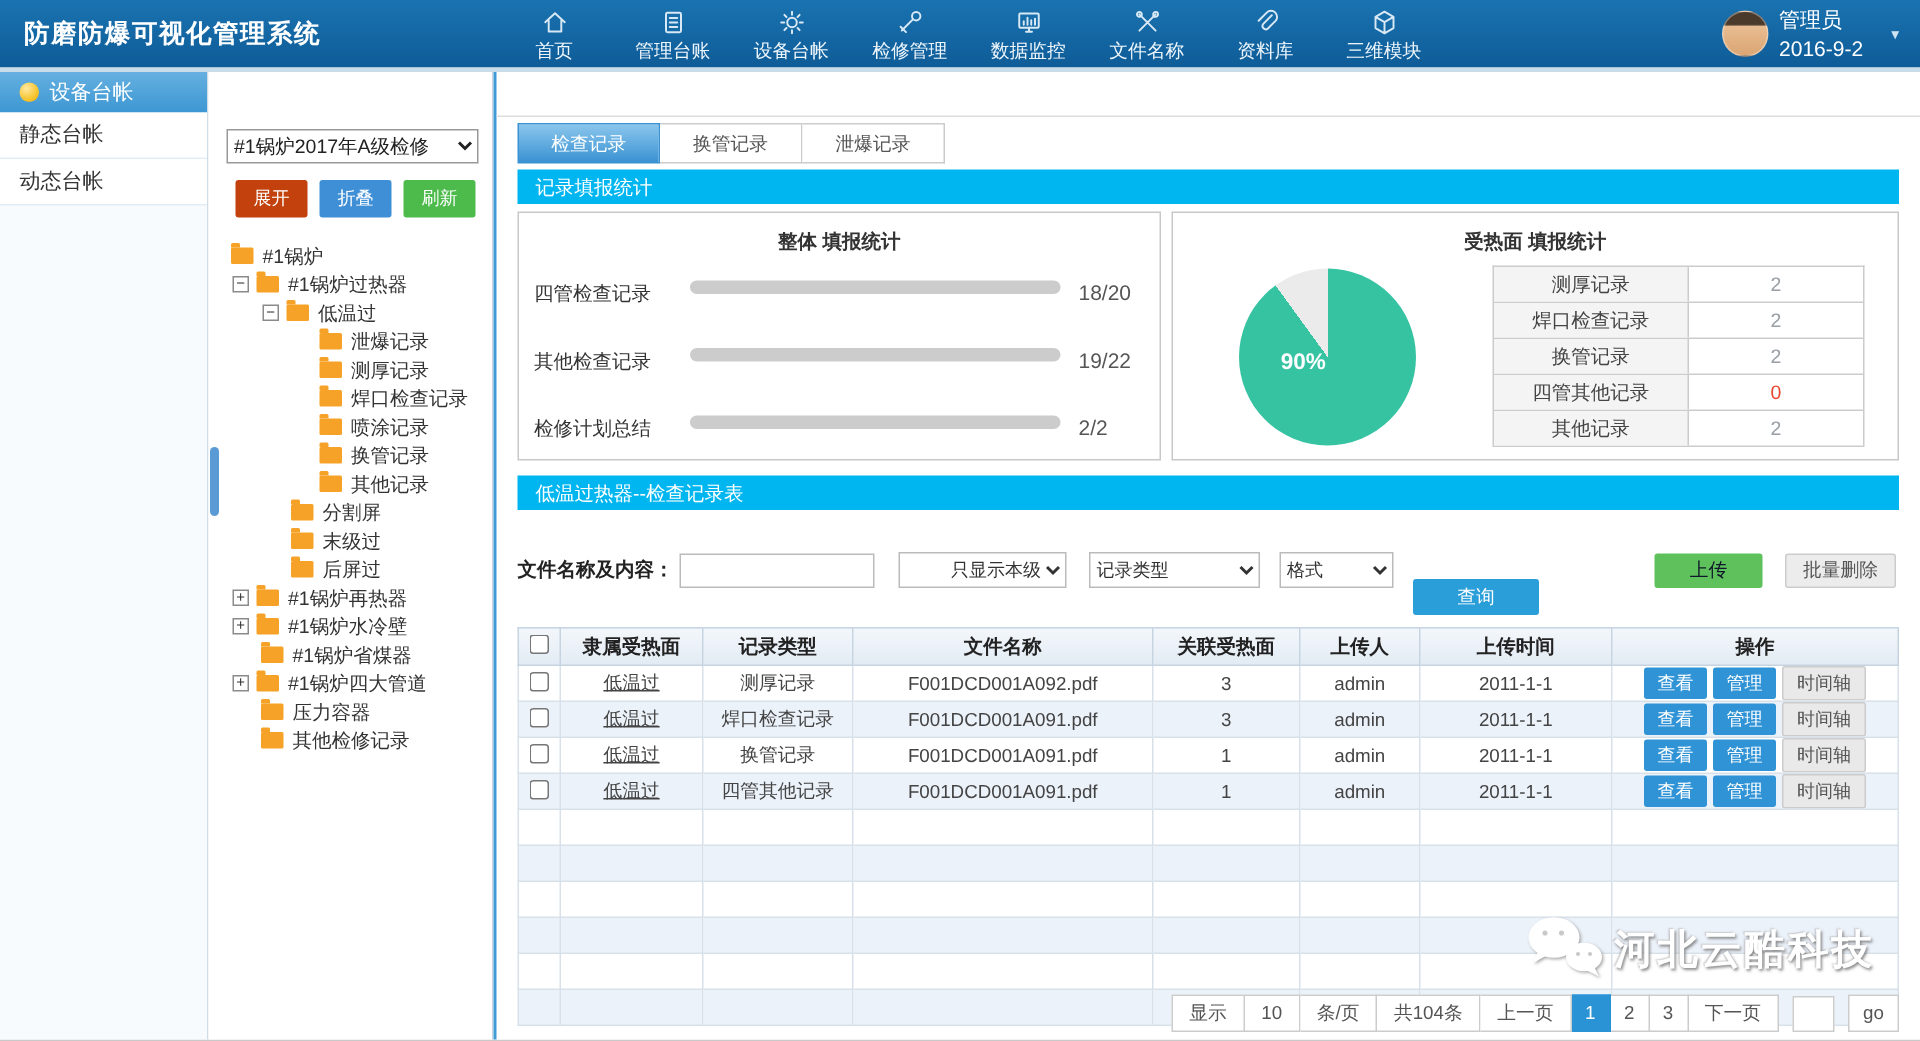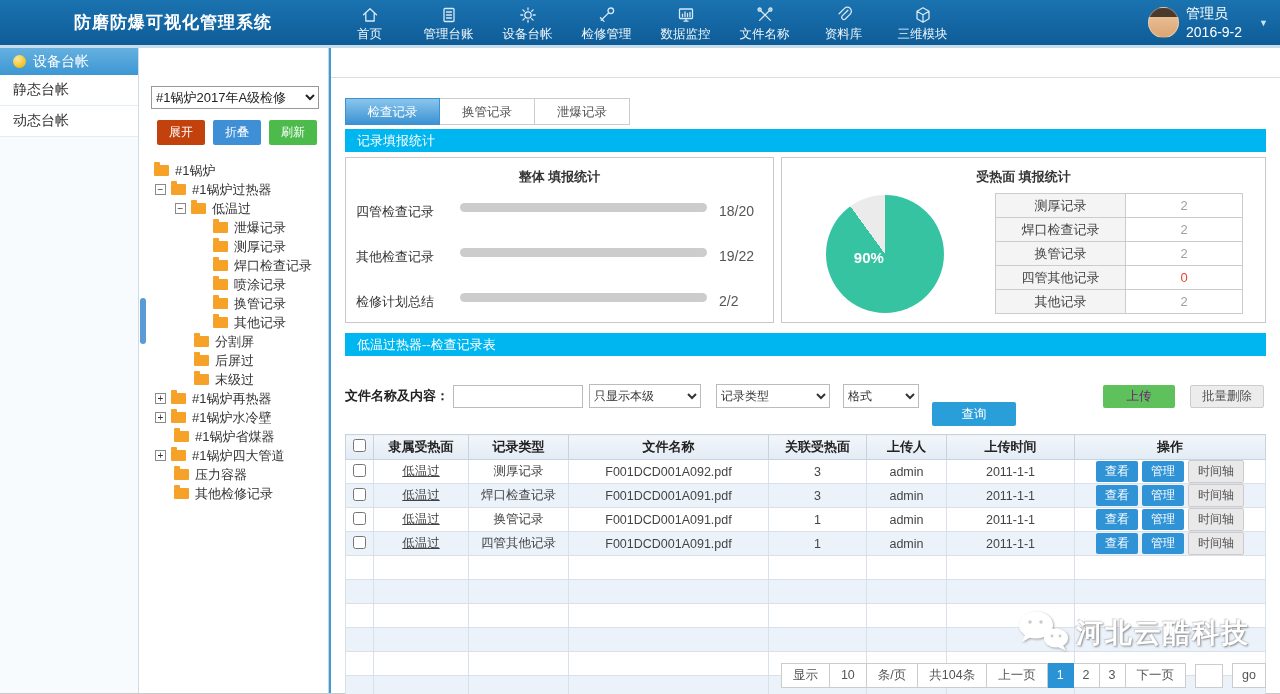--- a/index.html
+++ b/index.html
@@ -5,21 +5,21 @@
   * { box-sizing: border-box; margin: 0; padding: 0; }
   body {
     width: 1280px; height: 694px; overflow: hidden; position: relative;
     font-family: "Liberation Sans", "DejaVu Sans", sans-serif;
     font-size: 12px; color: #333; background: #fff;
   }
   
   .app-header { height: 45px; display: flex; align-items: center;
     background: linear-gradient(180deg, #1a73b0, #0e5c98); }
   .app-title { width: 330px; padding-left: 16px; font-size: 17px; font-weight: bold;
-    color: #fff; letter-spacing: 1px; text-align: center; }
+    color: #fff; letter-spacing: 1px; }
   .top-nav { display: flex; }
   .nav-item { width: 79px; text-align: center; color: #fff; cursor: pointer; padding-top: 3px; }
   .nav-icon { display: block; height: 21px; color: #d8e9f5; }
   .nav-icon svg { width: 20px; height: 20px; }
   .nav-label { font-size: 12.5px; color: #eef6fc; }
   .user-box { margin-left: auto; margin-right: 12px; display: flex; align-items: center; gap: 7px; cursor: pointer; }
   .avatar { width: 31px; height: 31px; border-radius: 50%;
     background: linear-gradient(180deg, #4a3a2c 30%, #e9bd92 32%, #dca877 90%);
     border: 1px solid rgba(255,255,255,.35); }
   .user-meta { color: #fff; font-size: 14px; line-height: 1.3; }
@@ -57,21 +57,21 @@
   .folder-icon { width: 15px; height: 11px; background: #f6a229; border-radius: 1px;
     position: relative; margin-right: 6px; flex: none; }
   .folder-icon::before { content: ""; position: absolute; top: -3px; left: 0;
     width: 6px; height: 3px; background: #f6a229; border-radius: 1px 1px 0 0; }
   .tree-scrollbar { position: absolute; left: 1px; top: 250px; width: 6px; height: 46px;
     background: #5b9bd5; border-radius: 3px; }
   
   .main { flex: 1; border-left: 2px solid #3f9ad6; background: #fff; position: relative;
     padding: 0 14px; }
   .main-top { height: 30px; border-bottom: 1px solid #ddd; margin: 0 -14px; }
-  .tabs { display: flex; margin-top: 20px; }
+  .tabs { display: flex; margin-top: 4px; }
   .tab { width: 95px; height: 27px; line-height: 26px; text-align: center; background: #fff;
     border: 1px solid #ccc; border-left: none; color: #555; font-size: 12.5px; cursor: pointer; }
   .tab:first-child { border-left: 1px solid #ccc; }
   .tab.active { background: linear-gradient(180deg, #8ac6ec, #3b92d3); color: #fff; border-color: #3b92d3; }
   .cyan-bar { height: 23px; line-height: 23px; background: #00b6f0; color: #fff;
     font-size: 13px; padding-left: 12px; margin-top: 4px; }
   .cyan-bar.second { margin-top: 10px; }
   
   .panels { display: flex; gap: 7px; margin-top: 5px; }
   .panel { border: 1px solid #c8c8c8; height: 166px; background: #fff; }
@@ -91,27 +91,27 @@
   .surface-table { width: 248px; border: 1px solid #ccc; border-bottom: none; margin-left: auto; margin-right: 22px; }
   .srow { display: flex; border-bottom: 1px solid #ccc; height: 24px; line-height: 23px; font-size: 13px; }
   .slabel { width: 130px; background: #f4f4f4; text-align: center; color: #444; border-right: 1px solid #ccc; }
   .sval { flex: 1; text-align: center; color: #9aa0a6; }
   .sval.alert { color: #e8442e; }
   
   .filter-row { display: flex; align-items: center; margin-top: 10px; }
   .filter-label { font-weight: bold; font-size: 13px; color: #222; }
   .search-input { width: 130px; height: 23px; border: 1px solid #bbb; margin-left: 4px; padding: 0 4px; }
   .fsel { height: 24px; font-size: 12px; border: 1px solid #bbb; color: #333; background: #fff; }
-  .fsel.scope { width: 112px; margin-left: 6px; }
+  .fsel.scope { width: 112px; margin-left: 16px; text-align: right; }
   .fsel.rtype { width: 114px; margin-left: 15px; }
   .fsel.fmt { width: 76px; margin-left: 13px; }
   .btn { border: none; font-family: inherit; font-size: 12.5px; cursor: pointer; border-radius: 2px; }
   .btn-query { width: 84px; height: 24px; background: #2a9ed8; color: #fff; margin-left: 13px; margin-top: 36px; }
   .filter-spacer { flex: 1; }
-  .btn-upload { width: 72px; height: 23px; background: #5fc15c; color: #701a75; margin-left: 16px; }
+  .btn-upload { width: 72px; height: 23px; background: #5fc15c; color: #0f172a; margin-left: 16px; }
   .btn-batch { width: 74px; height: 23px; background: #ececec; color: #555; border: 1px solid #ccc; margin-left: 15px; margin-right: 2px; }
   
   table.records { width: 100%; border-collapse: collapse; margin-top: 8px; table-layout: fixed; font-size: 12.5px; }
   table.records th { height: 25px; background: linear-gradient(180deg, #f3f7fb, #e2ebf4);
     border: 1px solid #c6d3e0; font-size: 13px; color: #222; font-weight: bold; }
   table.records td { height: 24px; border: 1px solid #d8e1ea; text-align: center; color: #444;
     overflow: hidden; white-space: nowrap; }
   tr.alt td { background: #ecf2fa; }
   .cell-link { text-decoration: underline; cursor: pointer; }
   .act-btn { display: inline-block; padding: 2px 9px; font-size: 12px; border-radius: 2px; margin: 0 2px; cursor: pointer; }
@@ -269,25 +269,25 @@
       <div class="tree-item" style="padding-left:74px">
           <span class="folder-icon"></span>
           <span>其他记录</span>
         </div>
       <div class="tree-item" style="padding-left:55px">
           <span class="folder-icon"></span>
           <span>分割屏</span>
         </div>
       <div class="tree-item" style="padding-left:55px">
           <span class="folder-icon"></span>
+          <span>末级过</span>
+        </div>
+      <div class="tree-item" style="padding-left:55px">
+          <span class="folder-icon"></span>
           <span>后屏过</span>
-        </div>
-      <div class="tree-item" style="padding-left:55px">
-          <span class="folder-icon"></span>
-          <span>末级过</span>
         </div>
       <div class="tree-item" style="padding-left:16px">
           <span class="toggle plus"></span>
           <span class="folder-icon"></span>
           <span>#1锅炉再热器</span>
         </div>
       <div class="tree-item" style="padding-left:16px">
           <span class="toggle plus"></span>
           <span class="folder-icon"></span>
           <span>#1锅炉水冷壁</span>

